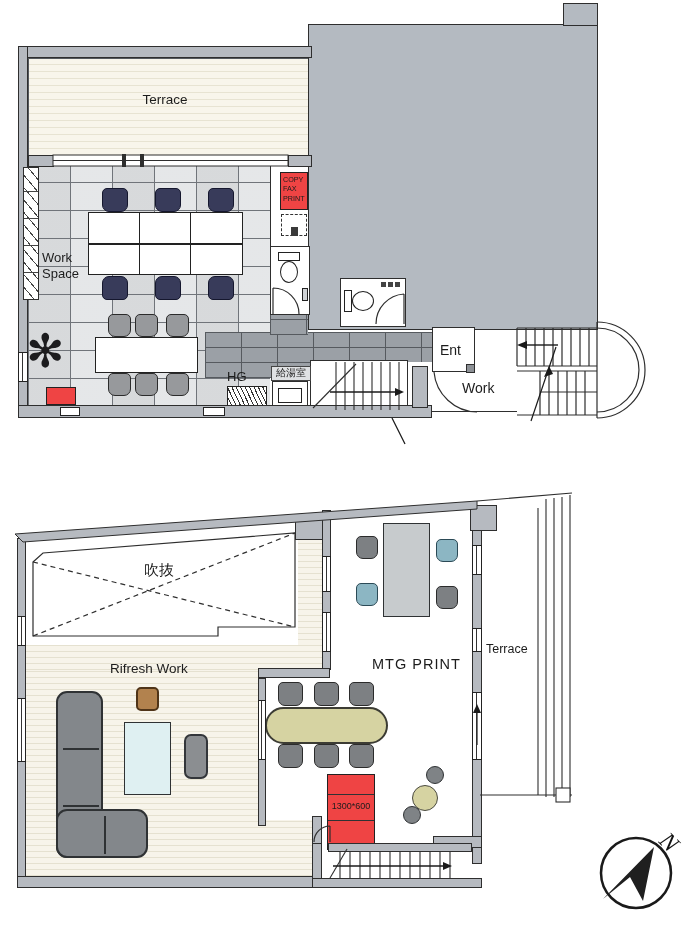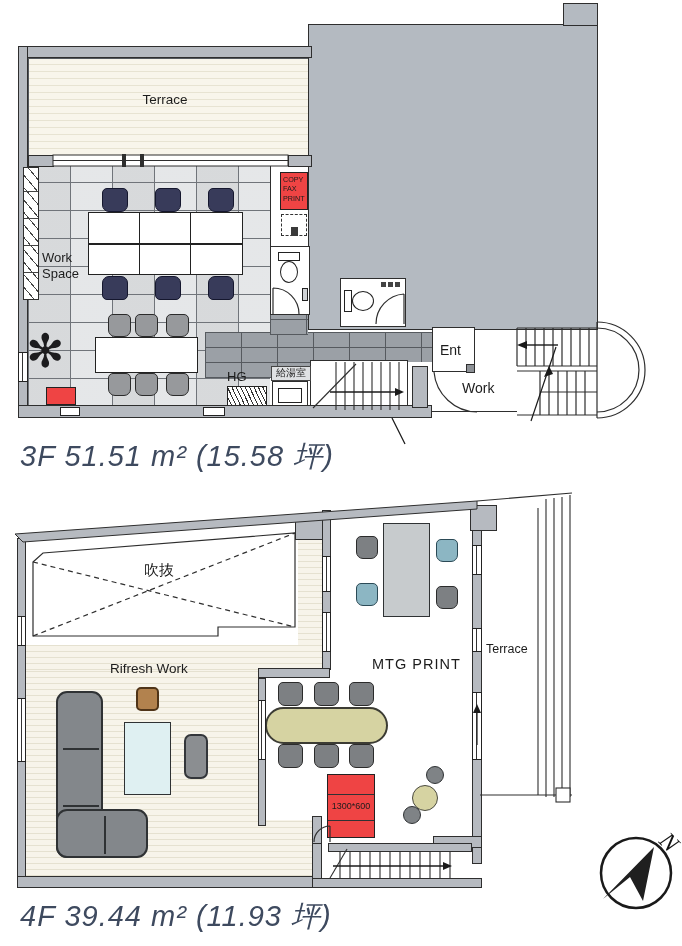--- a/index.html
+++ b/index.html
@@ -115,21 +115,20 @@
   <div class="abs room white-room" style="left:310px;top:360px;width:98px;height:52px;z-index:23;"></div>
   <div class="abs room" style="left:408px;top:362px;width:24px;height:50px;background:#fff;z-index:22;"></div>
   <div class="abs wall" style="left:412px;top:366px;width:16px;height:42px;"></div>
 
   <div class="abs room white-room" style="left:432px;top:327px;width:43px;height:45px;z-index:22;"></div>
   <div class="abs lbl" style="left:440px;top:342px;font-size:14px;">Ent</div>
   <div class="abs wall" style="left:466px;top:364px;width:9px;height:9px;background:#8d9196;"></div>
   <div class="abs room" style="left:432px;top:372px;width:85px;height:40px;background:#fff;border-bottom:1.2px solid #2e2e2e;z-index:21;"></div>
   <div class="abs lbl" style="left:462px;top:380px;font-size:14px;">Work</div>
 
-  <div class="abs lbl area-label" style="left:20px;top:439px;width:420px;">3F 51.51 m² (15.58 坪)</div>
 
   <div class="abs wall" style="left:17px;top:538px;width:9px;height:348px;"></div>
   <div class="abs wall" style="left:17px;top:876px;width:296px;height:12px;"></div>
   <div class="abs winw" style="left:17px;top:616px;width:9px;height:30px;background:#fff;border:1px solid #222;background-image:linear-gradient(90deg,transparent 3px,#333 3px 4px,transparent 4px);"></div>
   <div class="abs winw" style="left:17px;top:698px;width:9px;height:64px;background:#fff;border:1px solid #222;background-image:linear-gradient(90deg,transparent 3px,#333 3px 4px,transparent 4px);"></div>
 
   <div class="abs floor wood" style="left:26px;top:645px;width:292px;height:25px;"></div>
   <div class="abs floor wood" style="left:26px;top:670px;width:236px;height:206px;"></div>
   <div class="abs floor wood" style="left:298px;top:518px;width:24px;height:152px;"></div>
   <div class="abs floor wood" style="left:262px;top:820px;width:50px;height:56px;"></div>
@@ -159,21 +158,21 @@
   <div class="abs furn chair c-mgray" style="left:436px;top:586px;width:22px;height:23px;"></div>
 
   <div class="abs furn" style="left:265px;top:707px;width:123px;height:37px;background:#d6d3a2;border:2px solid #3c3c34;border-radius:19px;"></div>
   <div class="abs furn chair c-mgray" style="left:278px;top:682px;width:25px;height:24px;"></div>
   <div class="abs furn chair c-mgray" style="left:314px;top:682px;width:25px;height:24px;"></div>
   <div class="abs furn chair c-mgray" style="left:349px;top:682px;width:25px;height:24px;"></div>
   <div class="abs furn chair c-mgray" style="left:278px;top:744px;width:25px;height:24px;"></div>
   <div class="abs furn chair c-mgray" style="left:314px;top:744px;width:25px;height:24px;"></div>
   <div class="abs furn chair c-mgray" style="left:349px;top:744px;width:25px;height:24px;"></div>
 
-  <div class="abs furn box" style="left:327px;top:774px;width:48px;height:64px;border-width:1.5px;">
+  <div class="abs furn box" style="left:327px;top:774px;width:48px;height:76px;border-width:1.5px;">
     <div class="divline" style="position:absolute;left:0;top:19px;width:100%;height:1.2px;"></div>
     <div class="divline" style="position:absolute;left:0;top:45px;width:100%;height:1.2px;"></div>
     <div class="lbl" style="position:absolute;left:0;top:26px;width:100%;text-align:center;font-size:9px;">1300*600</div>
   </div>
   <div class="abs furn" style="left:412px;top:785px;width:26px;height:26px;border-radius:50%;background:#d6d3a2;border:1.5px solid #4a4a40;"></div>
   <div class="abs furn" style="left:426px;top:766px;width:18px;height:18px;border-radius:50%;background:#7f8386;border:1.5px solid #2f3234;"></div>
   <div class="abs furn" style="left:403px;top:806px;width:18px;height:18px;border-radius:50%;background:#7f8386;border:1.5px solid #2f3234;"></div>
 
   <div class="abs furn sofa" style="left:56px;top:691px;width:47px;height:167px;">
     <div class="divline" style="position:absolute;left:5px;top:55px;width:36px;height:2px;"></div>
@@ -185,21 +184,20 @@
   <div class="abs furn" style="left:124px;top:722px;width:47px;height:73px;background:#dff0f2;border:1.5px solid #2f3234;"></div>
   <div class="abs furn" style="left:136px;top:687px;width:23px;height:24px;background:#b2824e;border:2px solid #4f3418;border-radius:5px;"></div>
   <div class="abs furn" style="left:184px;top:734px;width:24px;height:45px;background:#8b8e91;border:2px solid #33363a;border-radius:7px;"></div>
 
   <div class="abs wall" style="left:312px;top:816px;width:10px;height:32px;"></div>
   <div class="abs wall" style="left:328px;top:843px;width:144px;height:9px;"></div>
   <div class="abs wall" style="left:312px;top:843px;width:10px;height:45px;"></div>
   <div class="abs wall" style="left:312px;top:878px;width:170px;height:10px;"></div>
   <div class="abs room" style="left:322px;top:852px;width:150px;height:26px;background:#fff;z-index:23;"></div>
 
-  <div class="abs lbl area-label" style="left:20px;top:899px;width:420px;">4F 39.44 m² (11.93 坪)</div>
 
   <svg class="overlay" viewBox="0 0 682 946" width="682" height="946">
 
     <g>
       <rect x="53" y="155" width="235" height="11" fill="#fff" stroke="#2e2e2e"></rect>
       <path d="M53,160.5H288" stroke="#2e2e2e" fill="none"></path>
       <rect x="122" y="154" width="4" height="13" fill="#2e2e2e"></rect>
       <rect x="140" y="154" width="4" height="13" fill="#2e2e2e"></rect>
     </g>
 

